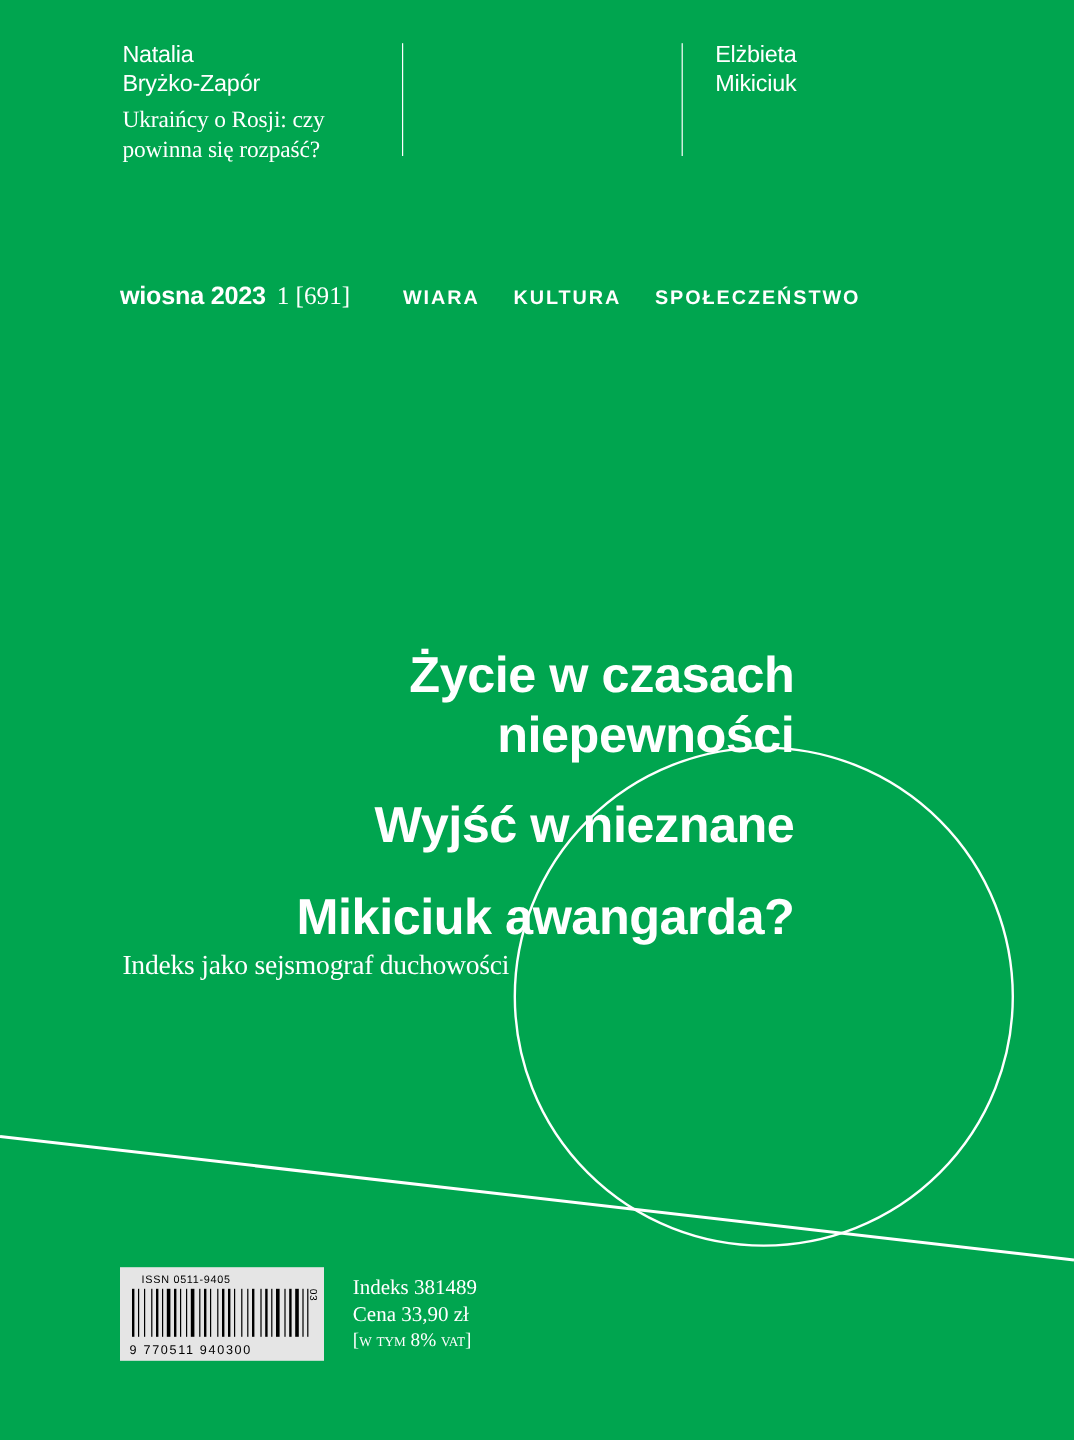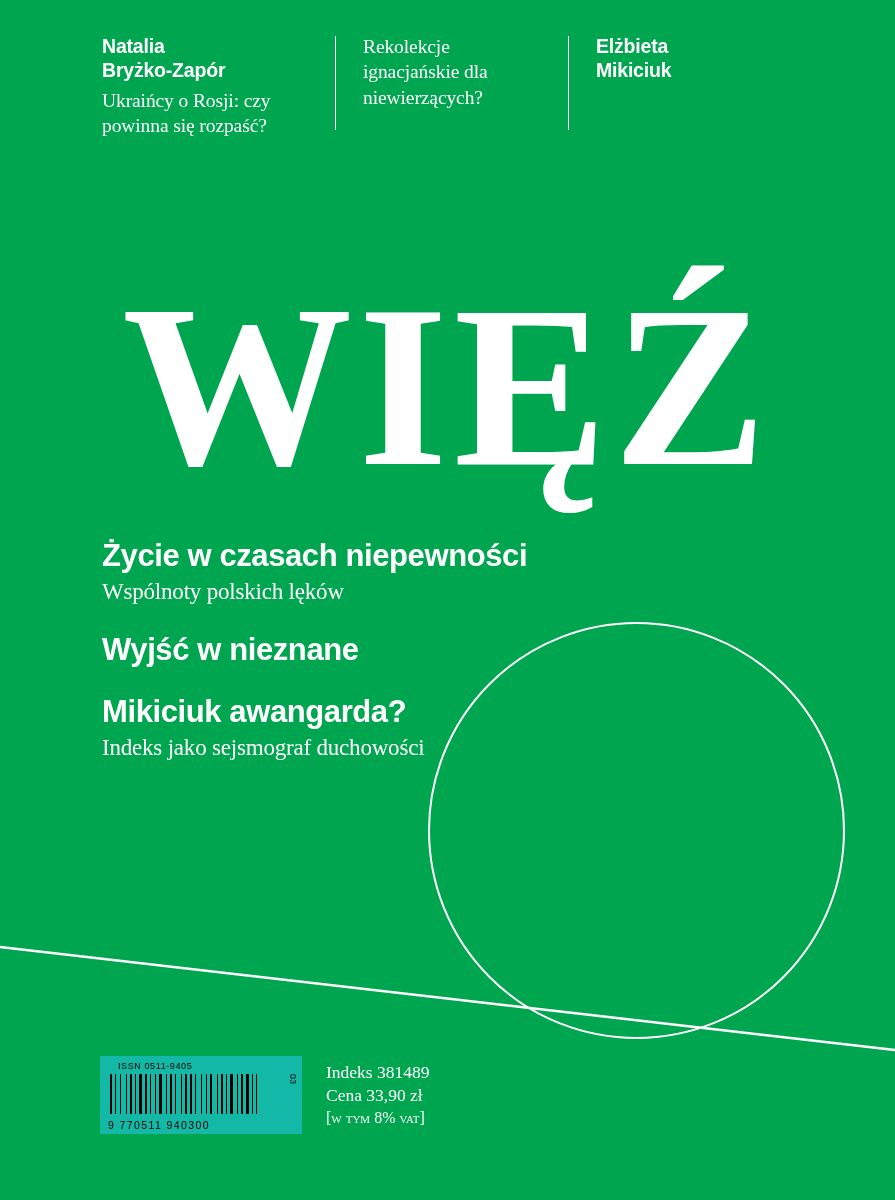--- a/index.html
+++ b/index.html
@@ -39,21 +39,21 @@
   .teaser .divider {
     position: absolute;
     left: 0;
     top: 2px;
     bottom: 8px;
     width: 1px;
     background: #ffffff;
   }
   .teaser-author {
     font-family: "Liberation Sans", sans-serif;
-    font-weight: bold;
+    font-weight: normal;
     font-size: 19.5px;
     line-height: 1.25;
     letter-spacing: -0.2px;
     margin-bottom: 5px;
   }
   .teaser-title {
     font-family: "Liberation Serif", serif;
     font-size: 19.5px;
     line-height: 1.3;
     letter-spacing: -0.1px;
@@ -110,24 +110,25 @@
   .headlines {
     position: absolute;
     top: 538px;
     left: 102px;
     width: 560px;
   }
   .hl-block { margin-bottom: 26px; }
   .hl-title {
     font-family: "Liberation Sans", sans-serif;
     font-weight: bold;
-    font-size: 31px;
+    font-size: 42px;
     line-height: 1.18;
     letter-spacing: -0.4px;
     margin-bottom: 3px;
+    text-align: right;
   }
   .hl-sub {
     font-family: "Liberation Serif", serif;
     font-size: 23px;
     line-height: 1.22;
     letter-spacing: -0.2px;
   }
 
   
   .circle {
@@ -151,23 +152,23 @@
 
   
   .footer {
     position: absolute;
     left: 100px;
     top: 1056px;
     display: flex;
     align-items: flex-start;
   }
   .barcode {
-    width: 202px;
+    width: 170px;
     height: 78px;
-    background: #14b8a6;
+    background: #e5e5e5;
     position: relative;
     padding: 5px 4px 4px 4px;
   }
   .barcode-top {
     font-family: "Liberation Sans", sans-serif;
     font-size: 9px;
     color: #000000;
     letter-spacing: 0.6px;
     position: absolute;
     left: 18px;
@@ -220,41 +221,47 @@
 
 <div class="cover">
 
   <div class="teasers">
     <div class="teaser">
       <div class="teaser-author">Natalia<br>Bryżko-Zapór</div>
       <div class="teaser-title">Ukraińcy o Rosji: czy powinna się rozpaść?</div>
     </div>
     <div class="teaser">
       <span class="divider"></span>
-      <div class="teaser-title">Rekolekcje ignacjańskie dla niewierzących?</div>
     </div>
     <div class="teaser">
       <span class="divider"></span>
       <div class="teaser-author">Elżbieta<br>Mikiciuk</div>
     </div>
   </div>
 
-
-  <div class="masthead">WIĘŹ</div>
+  <div class="issueline">
+    <span class="issue-season">wiosna 2023</span>
+    <span class="issue-number">1 [691]</span>
+    <span class="issue-tags">
+      <span>WIARA</span>
+      <span>KULTURA</span>
+      <span>SPOŁECZEŃSTWO</span>
+    </span>
+  </div>
+
 
   <div class="circle"></div>
 
   <svg class="diag" viewBox="0 0 895 220" preserveAspectRatio="none">
     <path d="M0 47 L895 150" stroke="#ffffff" stroke-width="2.5" fill="none"></path>
   </svg>
 
   <div class="headlines">
     <div class="hl-block">
       <div class="hl-title">Życie w czasach niepewności</div>
-      <div class="hl-sub">Wspólnoty polskich lęków</div>
     </div>
     <div class="hl-block">
       <div class="hl-title">Wyjść w nieznane</div>
     </div>
     <div class="hl-block">
       <div class="hl-title">Mikiciuk awangarda?</div>
       <div class="hl-sub">Indeks jako sejsmograf duchowości</div>
     </div>
   </div>
 

